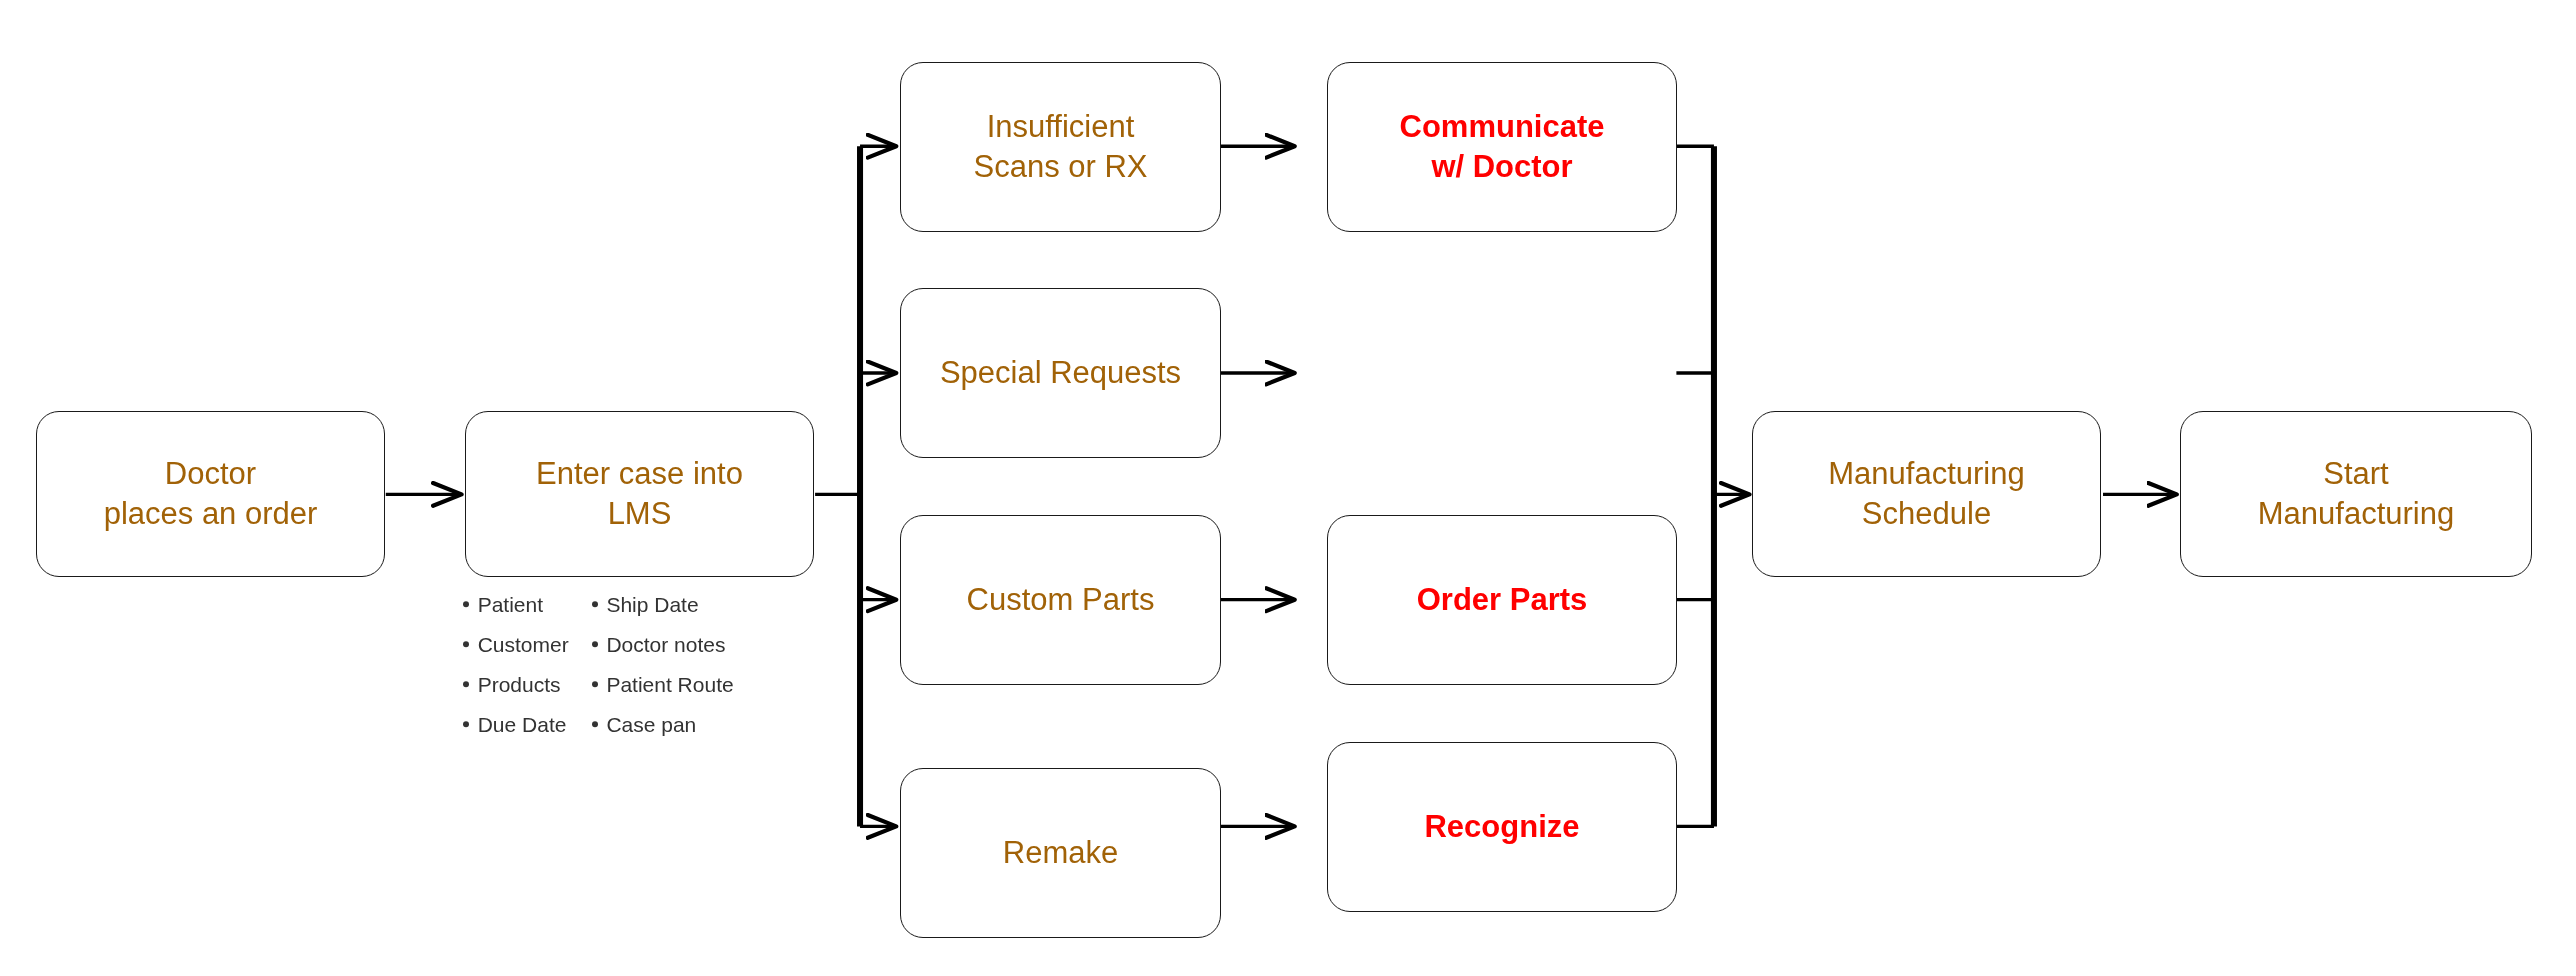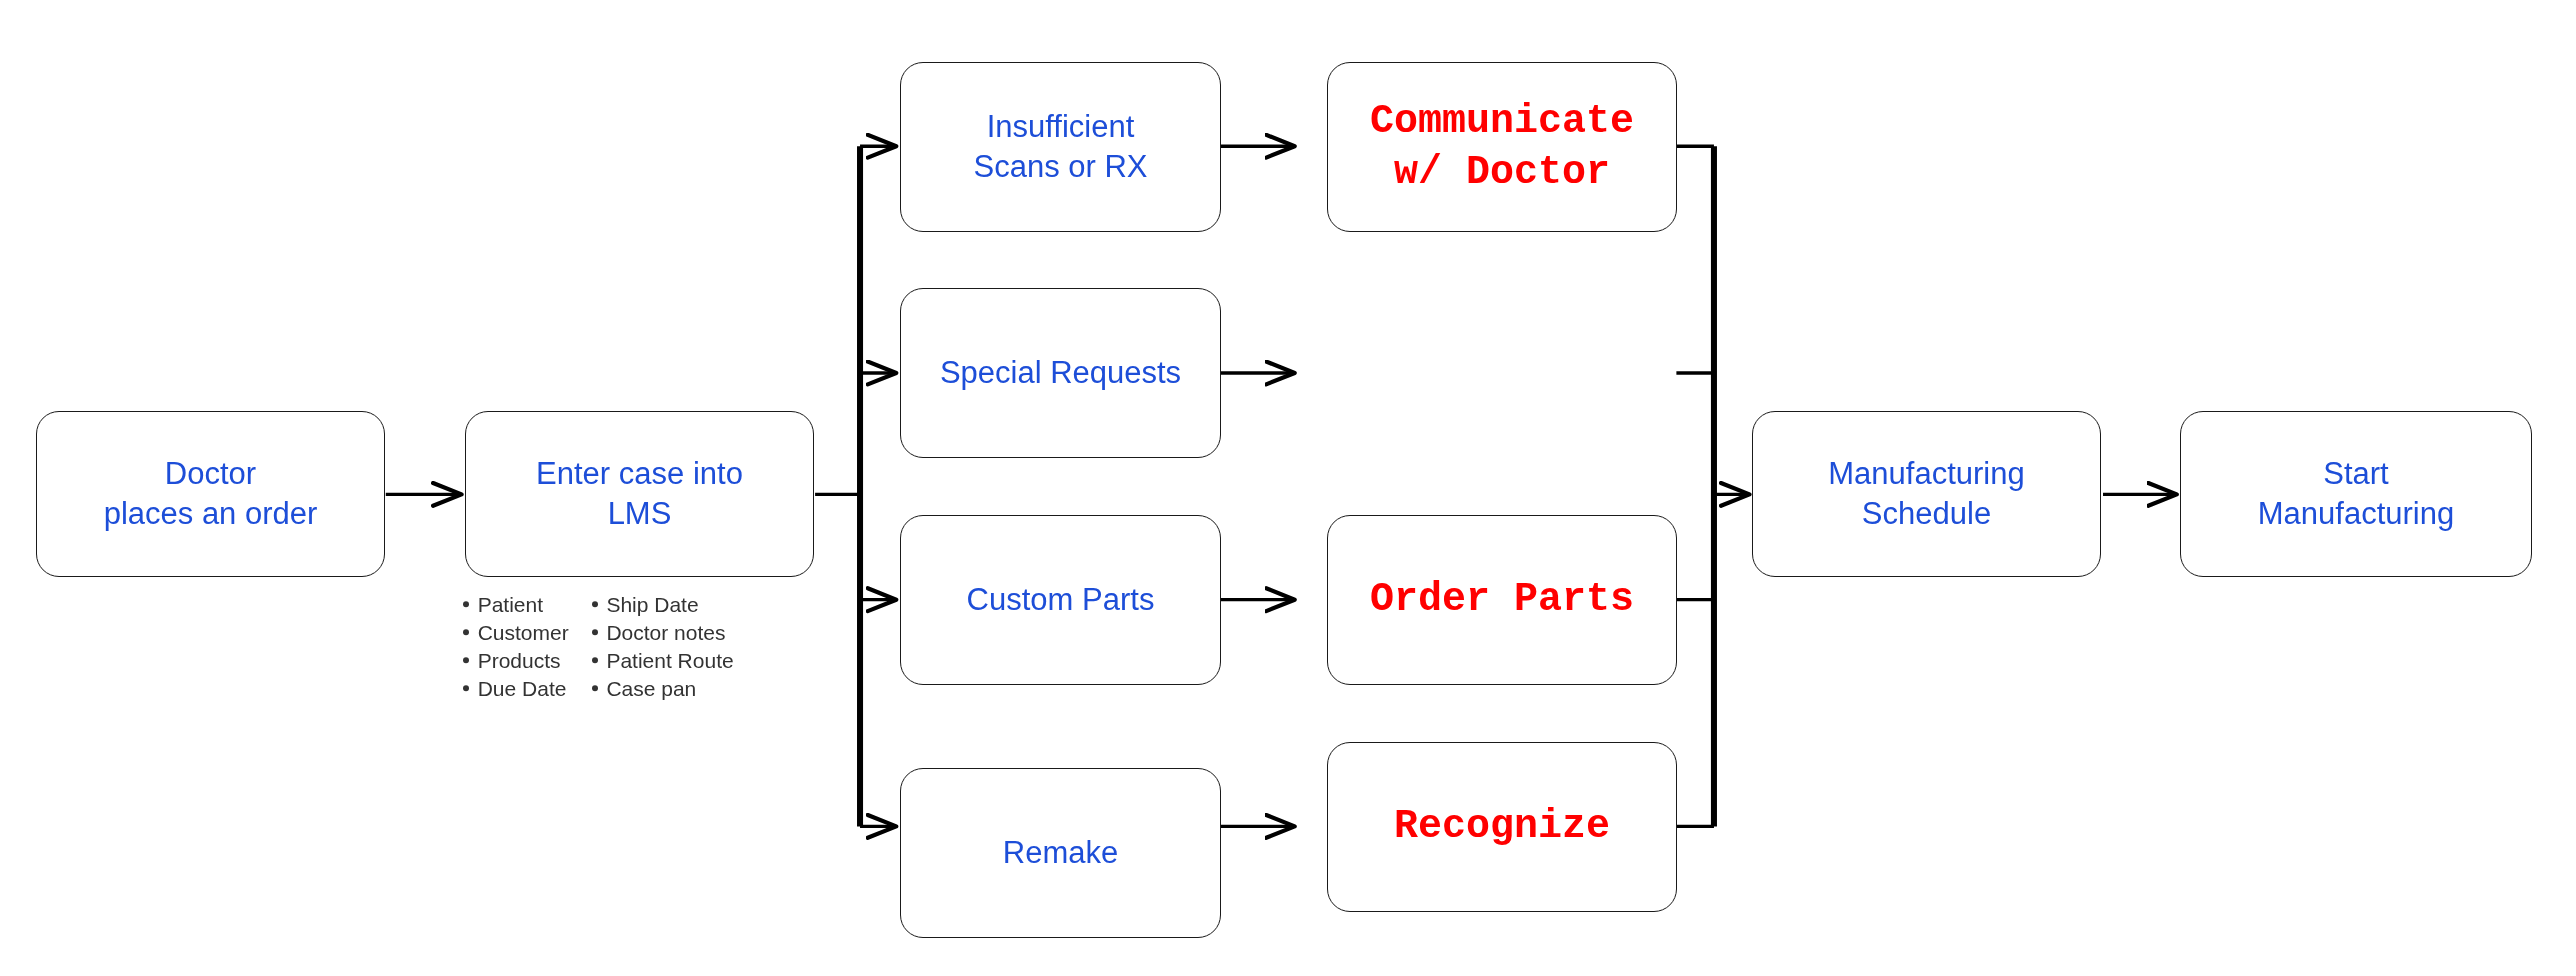--- a/index.html
+++ b/index.html
@@ -29,49 +29,48 @@
     position: absolute;
     box-sizing: border-box;
     border: 1.3px solid #1a1a1a;
     border-radius: 23px;
     background: #ffffff;
     display: flex;
     align-items: center;
     justify-content: center;
     text-align: center;
     line-height: 1.28;
-    color: #1d4ed8;
+    color: #a16207;
     font-size: 31px;
     font-weight: 400;
     padding: 4px 12px;
   }
   .node.accent {
     color: #ff0000;
     font-weight: 700;
-    font-size: 40px;
-    font-family: Liberation Mono, monospace;
+    font-size: 31px;
   }
   .node .node-label {
     display: block;
     width: 100%;
     white-space: pre-line;
   }
   .bullet-block {
     position: absolute;
     display: flex;
     flex-direction: row;
     gap: 23px;
     font-size: 21px;
     color: #333333;
     line-height: 1.14;
   }
   .bullet-col {
     display: flex;
     flex-direction: column;
-    gap: 4px;
+    gap: 16px;
   }
   .bullet-item {
     display: flex;
     flex-direction: row;
     align-items: baseline;
     gap: 8.7px;
     white-space: nowrap;
   }
   .bullet-dot {
     width: 6px;

